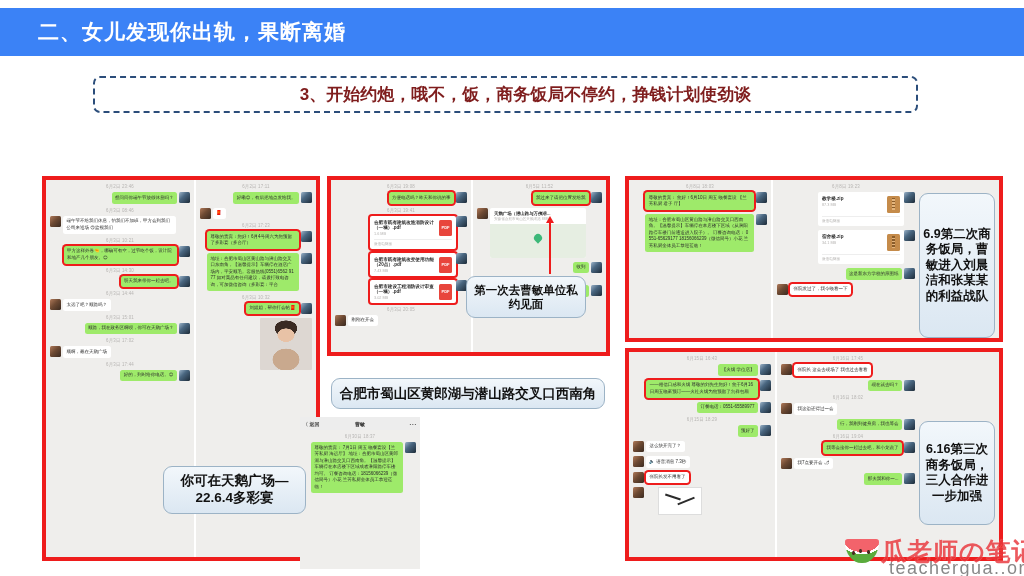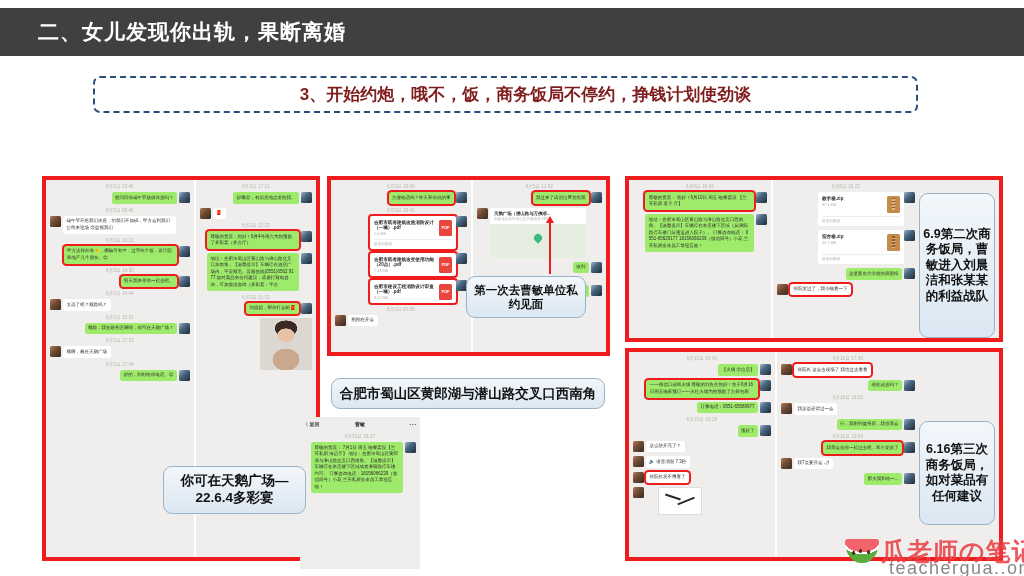--- a/index.html
+++ b/index.html
@@ -6,21 +6,21 @@
   body{
     width:1024px;height:576px;
     background:#ffffff;
     font-family:"Liberation Sans","DejaVu Sans",sans-serif;
     overflow:hidden;
     position:relative;
   }
   
   .header-bar{
     position:absolute;left:0;top:8px;width:1024px;height:48px;
-    background:#404040;
+    background:#3b82f6;
     display:flex;align-items:center;
   }
   .header-accent{
     position:absolute;left:0;top:8px;width:9px;height:48px;
     background:#8ea9c4;
   }
   .header-title{
     position:relative;z-index:2;
     margin-left:38px;
     color:#ffffff;
@@ -543,20 +543,20 @@
 <div class="callout" id="callout-colorful">
   <span>合肥市蜀山区黄郎湖与潜山路交叉口西南角</span>
 </div>
 <div class="callout" id="callout-first-visit">
   <span>第一次去曹敏单位私约见面</span>
 </div>
 <div class="callout" id="callout-second-meal">
   <span>6.9第二次商务饭局，曹敏进入刘晨洁和张某某的利益战队</span>
 </div>
 <div class="callout" id="callout-third-meal">
-  <span>6.16第三次商务饭局，如对菜品有任何建议</span>
+  <span>6.16第三次商务饭局，三人合作进一步加强</span>
 </div>
 
 <div class="watermark">
   <div class="wm-melon"></div>
   <div class="wm-text">瓜老师の笔记</div>
   <div class="wm-sub">teachergua..org</div>
 </div>
 
 </body></html>

